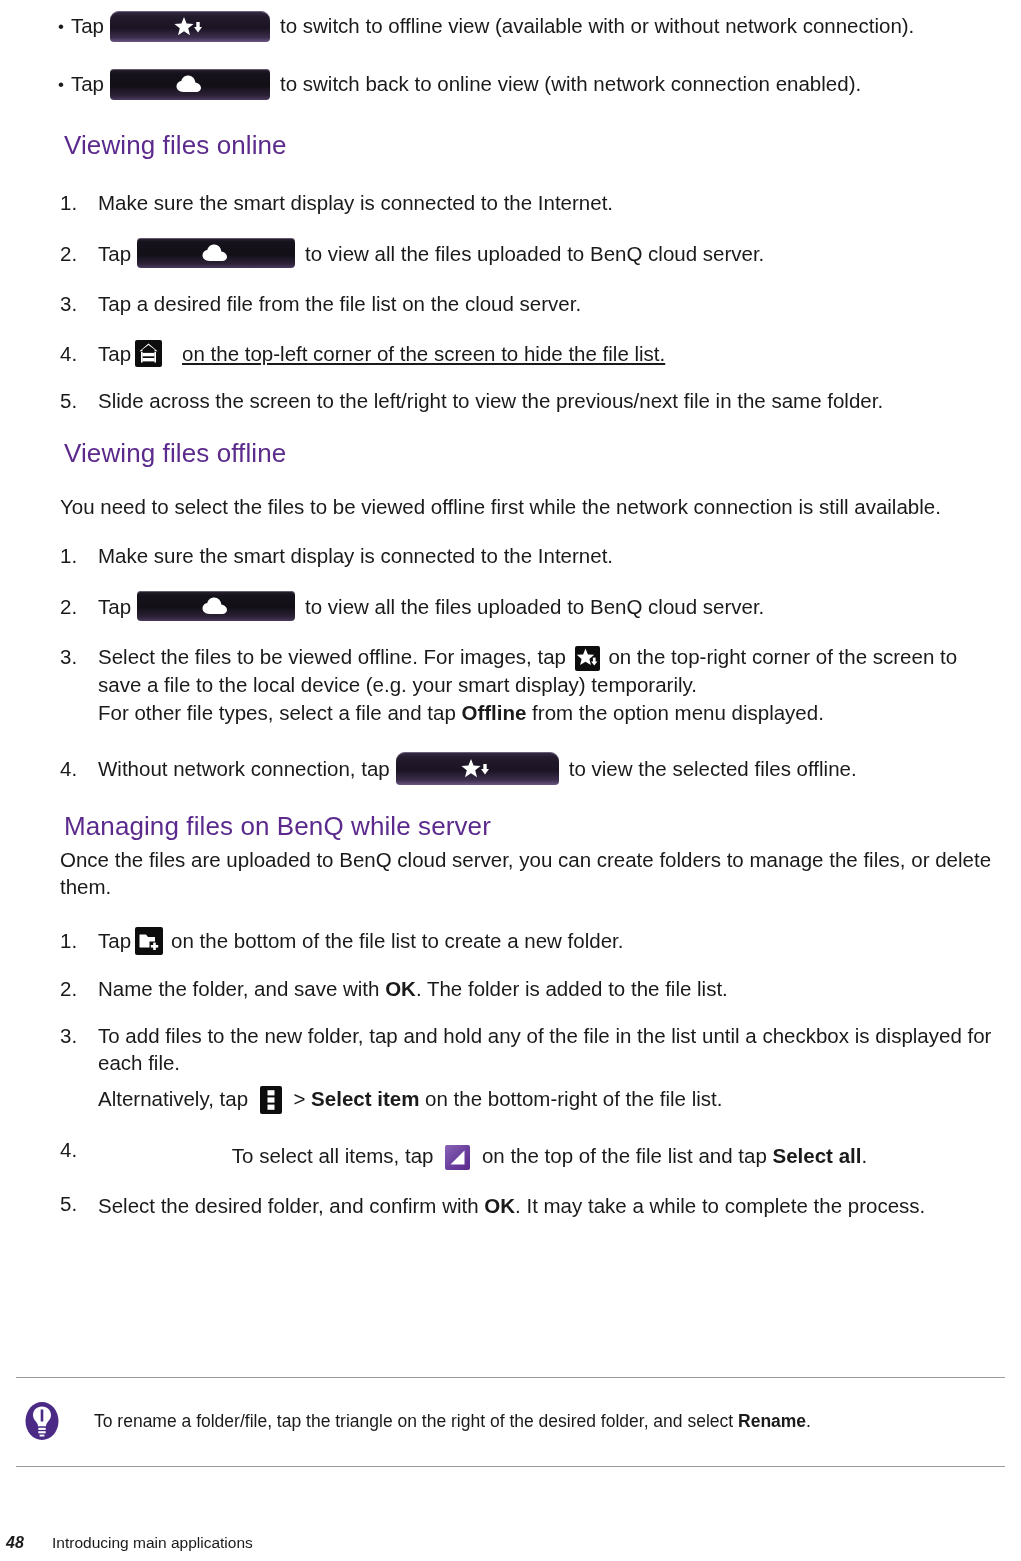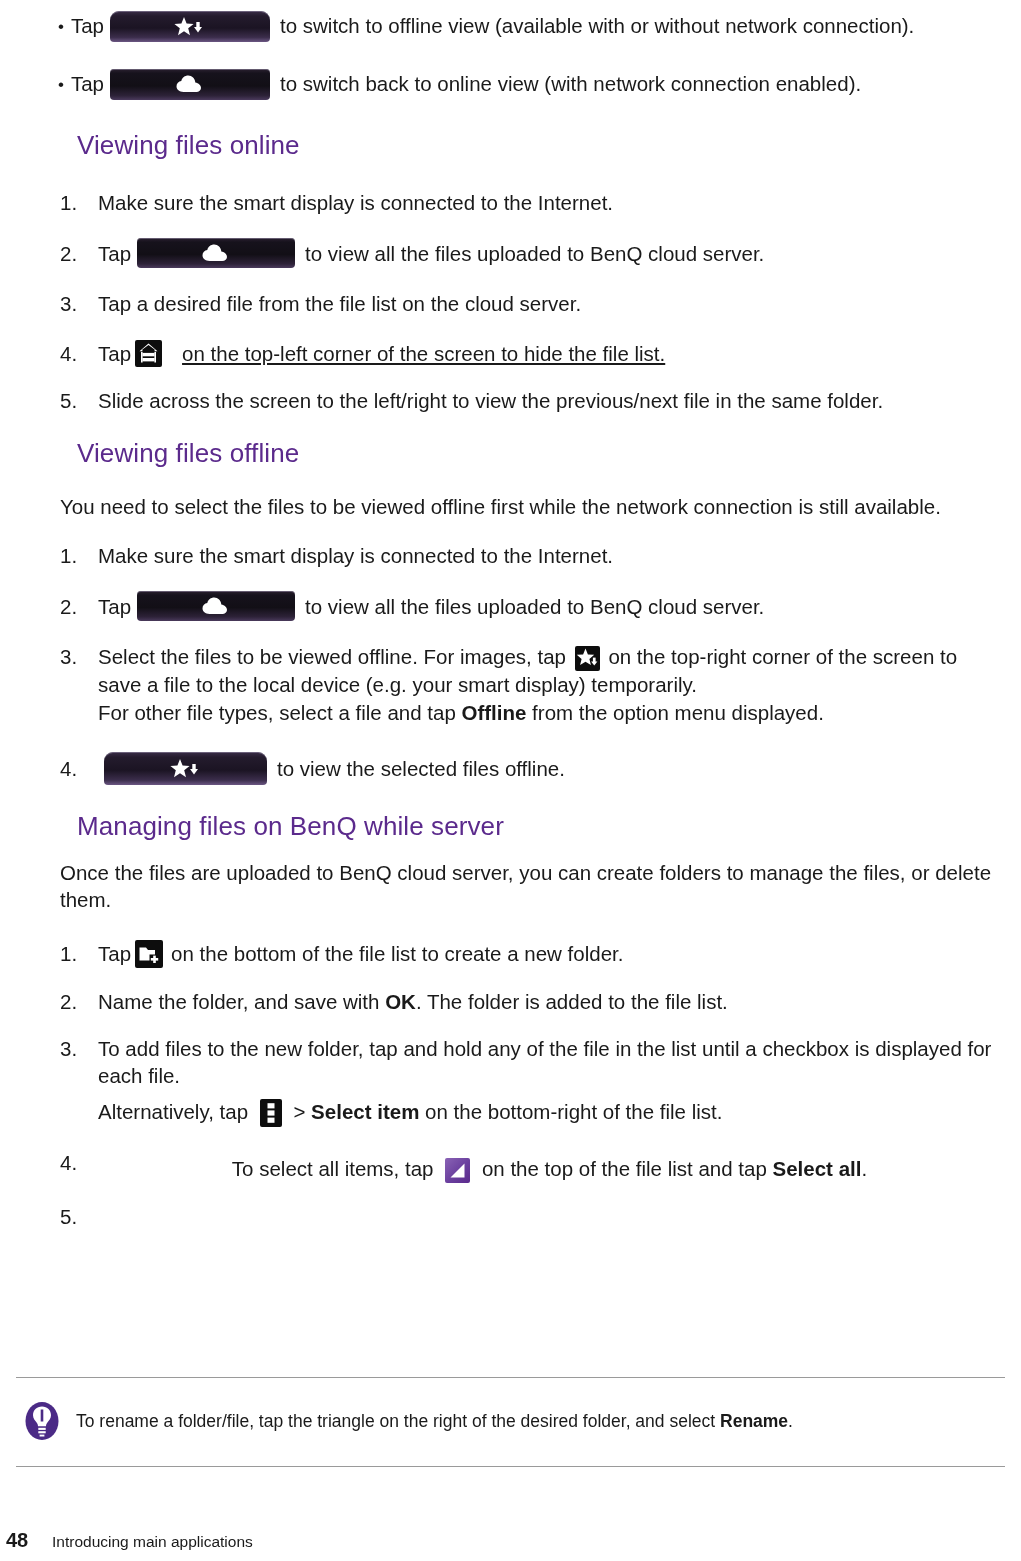--- a/index.html
+++ b/index.html
@@ -49,21 +49,21 @@
     line-height: 1.32;
     margin: 0;
     padding: 0 24px 0 60px;
   }
 
   h2.section {
     color: #5b2a8c;
     font-size: 26px;
     font-weight: normal;
     letter-spacing: 0.1px;
-    margin: 17px;
+    margin: 4px;
     padding: 0 0 0 60px;
   }
   h3.subsection {
     color: #5b2a8c;
     font-size: 23px;
     font-weight: normal;
     margin: 0;
     padding: 0 0 0 60px;
   }
 
@@ -152,20 +152,21 @@
   .note-rule {
     height: 1px;
     background: #9a9a9a;
     margin: 0 16px;
   }
   .note-body {
     display: flex;
     align-items: center;
     padding: 14px 16px 16px 16px;
     min-height: 58px;
+    gap: 18px;
   }
   .bulb {
     flex: 0 0 auto;
     width: 40px;
     height: 40px;
     margin-right: 14px;
     margin-left: 6px;
   }
   .note-text {
     font-size: 17.5px;
@@ -182,21 +183,22 @@
     display: flex;
     align-items: baseline;
     font-size: 15.5px;
     color: #1a1a1a;
     padding-left: 6px;
   }
   .footer .pagenum {
     width: 46px;
     flex: 0 0 46px;
     font-weight: bold;
-    font-size: 20px;
+    font-size: 16px;
+    font-style: italic;
   }
   .footer .chapter { }
 </style>
 </head>
 <body>
 
 <div class="page">
 <div class="content">
 
   <div class="bullet-line" style="margin-top:2px;">
@@ -317,20 +319,21 @@
         <span>on the top-right corner of the screen to save a file to the local device (e.g. your smart display) temporarily.</span>
         <span class="sub-line">
           <span>For other file types, select a file and tap </span><b>Offline</b><span> from the option menu displayed.</span>
         </span>
       </span>
     </li>
 
     <li style="margin-top:26px;align-items:center;">
       <span class="step-num">4.</span>
       <span class="step-body inline-wrap">
+        <span>Without network connection, tap</span>
         <span class="devbtn rounded-top wide-btn">
           <span class="glyph">
             <svg width="36" height="20" viewBox="0 0 36 20">
               <polygon points="12,1 14.6,7.6 21.6,7.9 16.2,12.3 18,19.2 12,15.3 6,19.2 7.8,12.3 2.4,7.9 9.4,7.6" fill="#ffffff"></polygon>
               <rect x="24.3" y="6" width="3.4" height="6" fill="#ffffff"></rect>
               <polygon points="22,11 30,11 26,16.5" fill="#ffffff"></polygon>
             </svg>
           </span>
         </span>
         <span style="margin-left:4px;">to view the selected files offline.</span>
@@ -393,20 +396,21 @@
               <polygon points="19.5,5.5 19.5,19.5 5.5,19.5" fill="#ffffff"></polygon>
             </svg>
           </span>
           <span>on the top of the file list and tap </span><b>Select all</b><span>.</span>
         </span>
       </span>
     </li>
 
     <li style="margin-top:20px;">
       <span class="step-num">5.</span>
+      <span class="step-body" style="line-height:1.55;max-width:870px;"><span>Select the desired folder, and confirm with </span><b>OK</b><span>. It may take a while to complete the process.</span></span>
     </li>
   </ol>
 
 </div>
 
 <div class="note-wrap">
   <div class="note-rule"></div>
   <div class="note-body">
     <span class="bulb">
       <svg width="40" height="40" viewBox="0 0 40 40">

